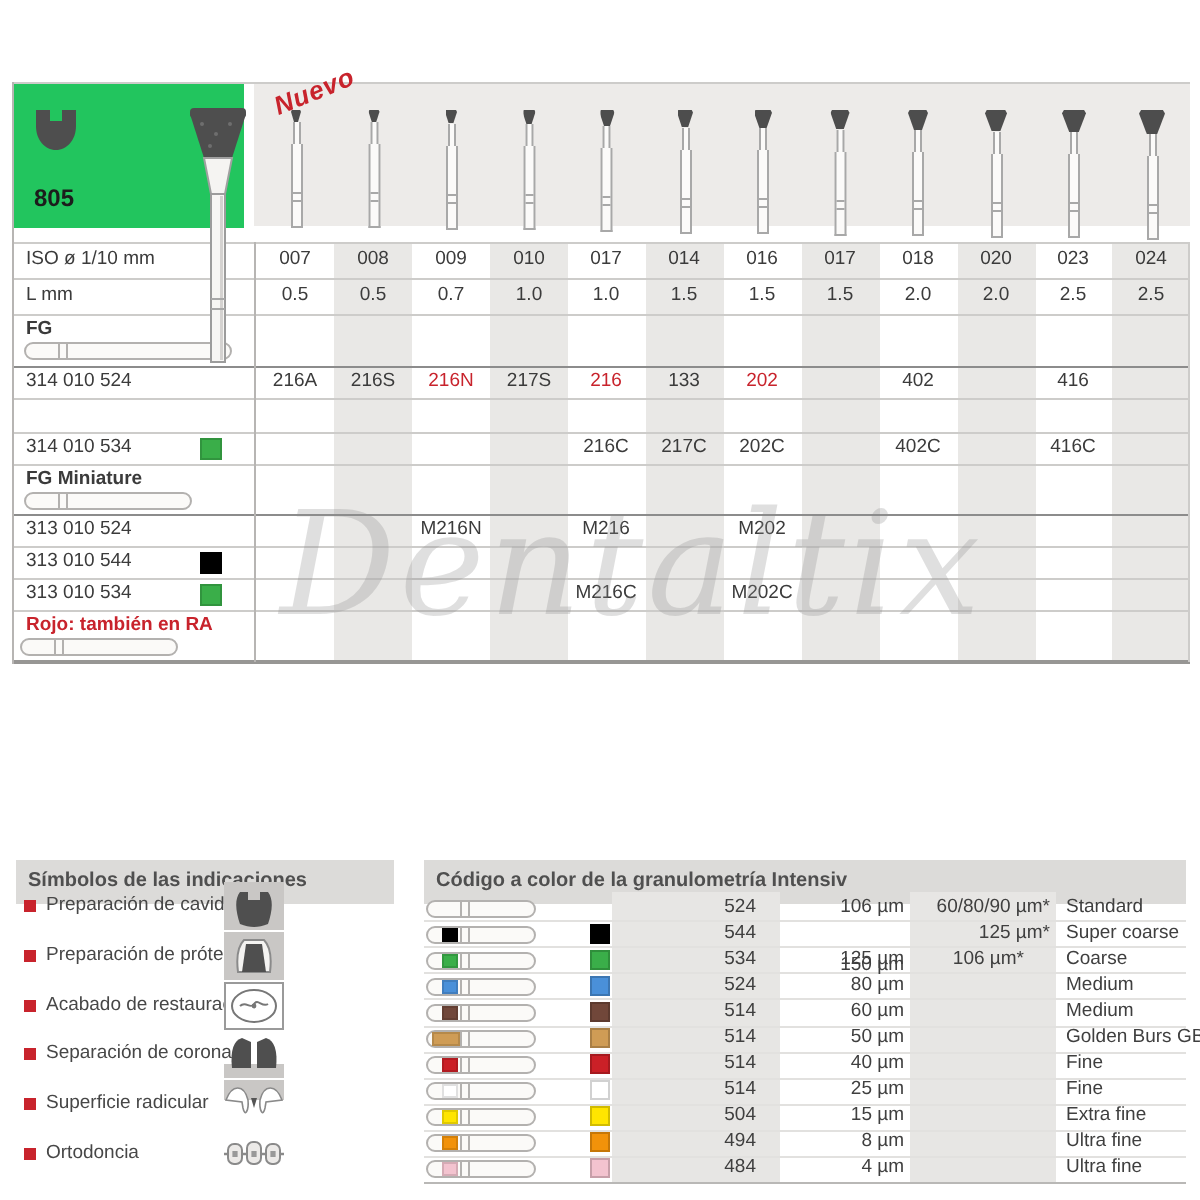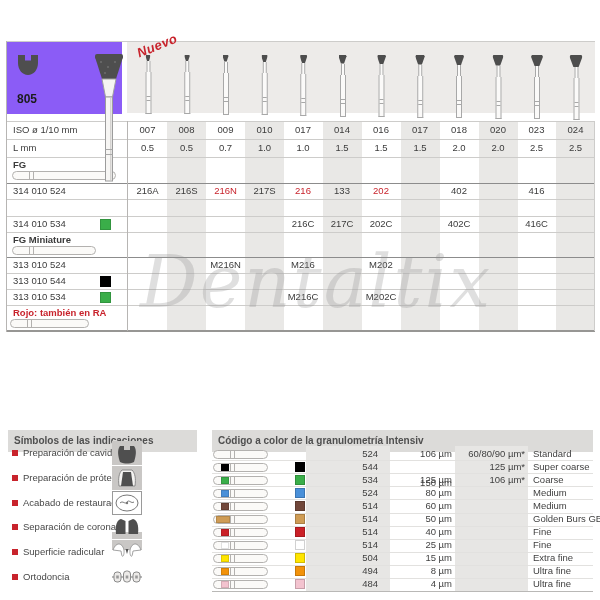--- a/index.html
+++ b/index.html
@@ -6,21 +6,21 @@
   .page{position:relative;width:600px;height:600px;background:#fff;overflow:hidden;
         font-family:"Liberation Sans",sans-serif;color:#3b3b3b}
   .abs{position:absolute}
   
   .tbl{position:absolute;left:6px;top:41px;width:589px;height:291px}
   .hline{position:absolute;left:0;width:589px;height:1px;background:#cdccca}
   .hline.dark{background:#8c8c8c}
   .hline.bottom{height:2px;background:#979694}
   .vline{position:absolute;width:1px;background:#b7b5b3}
   .band{position:absolute;top:80px;width:39px;height:210px;background:#e9e8e6}
-  .lbox{position:absolute;left:1px;top:1px;width:115px;height:72px;background:#8b5cf6}
+  .lbox{position:absolute;left:1px;top:1px;width:115px;height:72px;background:#22c55e}
   .strip{position:absolute;left:121px;top:1px;width:468px;height:71px;background:#edebe9}
   .fig{position:absolute;left:10px;top:50px;font-size:12px;font-weight:bold;color:#1c1c1c}
   .nuevo{position:absolute;left:136px;top:38px;font-size:13px;font-weight:bold;font-style:italic;
          color:#c8232c;transform:rotate(-22deg);letter-spacing:.5px;z-index:4}
   .trow{position:absolute;left:0;width:589px}
   .rl{position:absolute;left:7px;white-space:nowrap;font-size:9.5px}
   .cl{position:absolute;width:39px;text-align:center;font-size:9.5px}
   .red{color:#c8232c}
   .bold{font-weight:bold}
   .c0{left:122px}.c1{left:161px}.c2{left:200px}.c3{left:239px}.c4{left:277.5px}.c5{left:316.5px}
@@ -365,21 +365,21 @@
   </div>
   <div>
     <div class="shank" style="left:213px;top:476px;width:55px">
         <i class="t1"></i>
         <i class="t2"></i>
         <i class="bnd" style="background-color: rgb(58, 174, 73);"></i>
       </div>
     <span class="mk2" style="top: 475px; background-color: rgb(58, 174, 73);"></span>
     <span class="gcell r" style="left:306px;top:474px;width:72px">534</span>
     <span class="gcell r" style="left:390px;top:474px;width:62px">125 µm</span>
-    <span class="gcell r" style="left:455px;top:474px;width:70px">106 µm*</span>
+    <span class="gcell r" style="left:442px;top:474px;width:70px">106 µm*</span>
     <span class="gcell" style="left:533px;top:474px">Coarse</span>
   </div>
   <div>
     <div class="shank" style="left:213px;top:489px;width:55px">
         <i class="t1"></i>
         <i class="t2"></i>
         <i class="bnd" style="background-color: rgb(74, 144, 217);"></i>
       </div>
     <span class="mk2" style="top: 488px; background-color: rgb(74, 144, 217);"></span>
     <span class="gcell r" style="left:306px;top:487px;width:72px">524</span>

